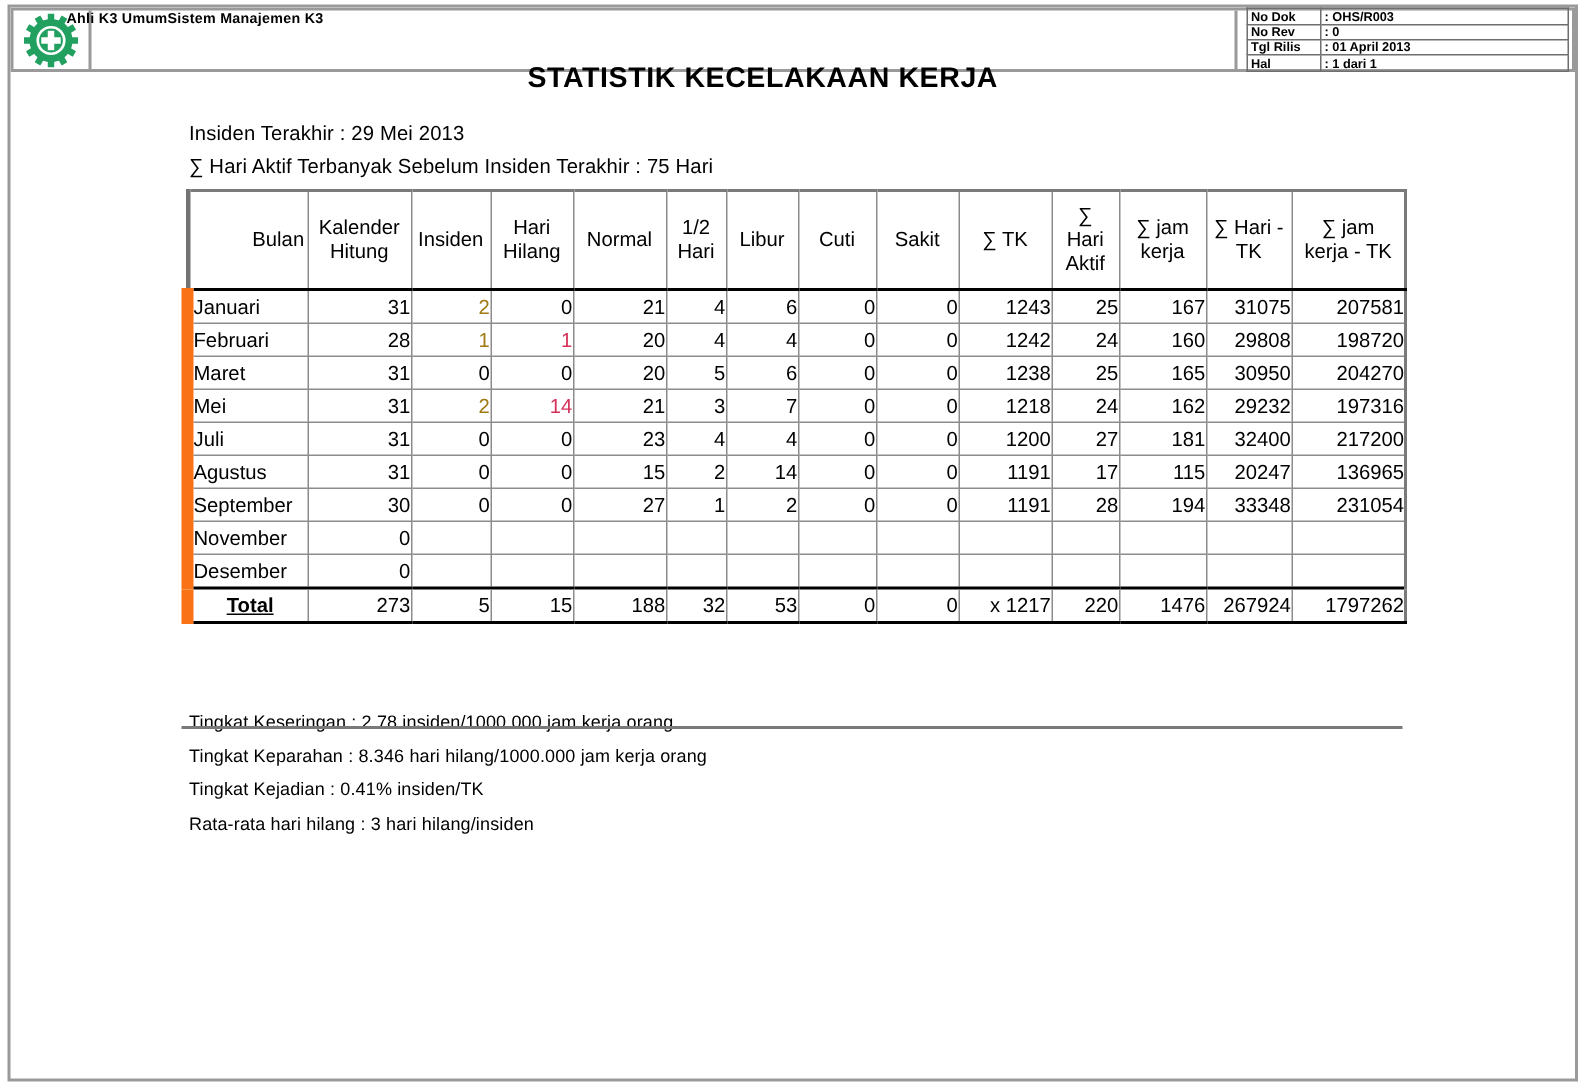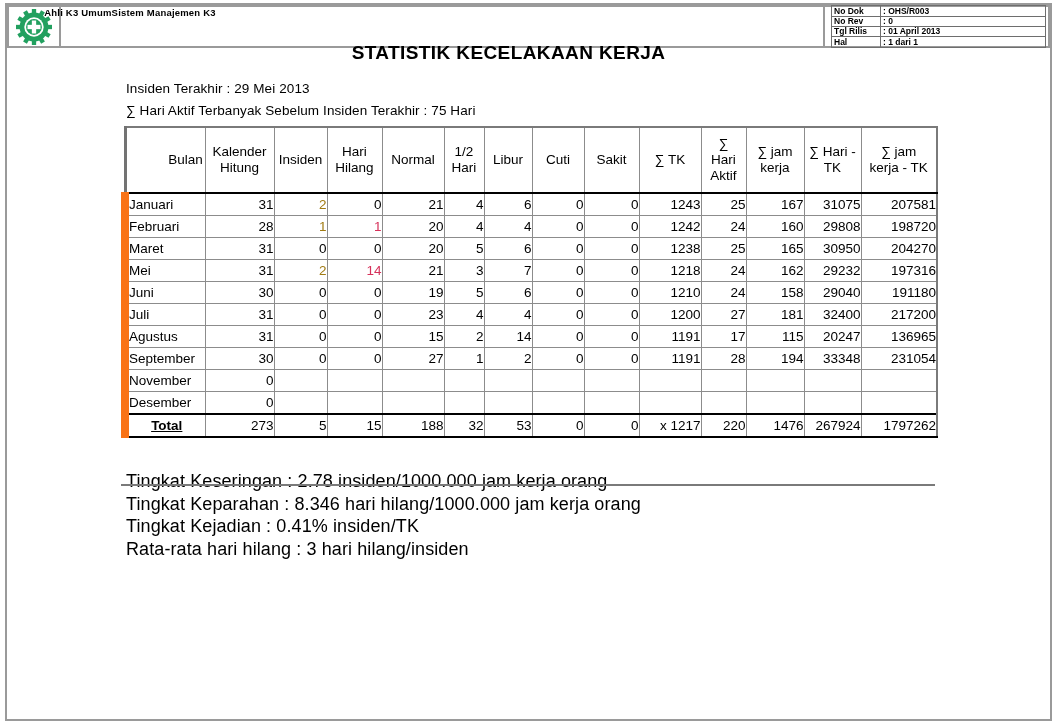--- a/index.html
+++ b/index.html
@@ -196,21 +196,21 @@
   }
 
   
   .notes {
     position: absolute;
     left: 126px;
     top: 470px;
     width: 800px;
   }
   .note-line {
-    font-size: 18px;
+    font-size: 12px;
     line-height: 22.5px;
     white-space: nowrap;
     letter-spacing: 0.1px;
   }
 </style>
 </head>
 <body>
 
 <div id="page">
 
@@ -404,36 +404,20 @@
             <td class="c-num">7</td>
             <td class="c-num">0</td>
             <td class="c-num">0</td>
             <td class="c-num">1218</td>
             <td class="c-num">24</td>
             <td class="c-num">162</td>
             <td class="c-num">29232</td>
             <td class="c-num">197316</td>
           </tr>
           <tr>
-            <td class="c-month">Juni</td>
-            <td class="c-num">30</td>
-            <td class="c-num">0</td>
-            <td class="c-num">0</td>
-            <td class="c-num">19</td>
-            <td class="c-num">5</td>
-            <td class="c-num">6</td>
-            <td class="c-num">0</td>
-            <td class="c-num">0</td>
-            <td class="c-num">1210</td>
-            <td class="c-num">24</td>
-            <td class="c-num">158</td>
-            <td class="c-num">29040</td>
-            <td class="c-num">191180</td>
-          </tr>
-          <tr>
             <td class="c-month">Juli</td>
             <td class="c-num">31</td>
             <td class="c-num">0</td>
             <td class="c-num">0</td>
             <td class="c-num">23</td>
             <td class="c-num">4</td>
             <td class="c-num">4</td>
             <td class="c-num">0</td>
             <td class="c-num">0</td>
             <td class="c-num">1200</td>

